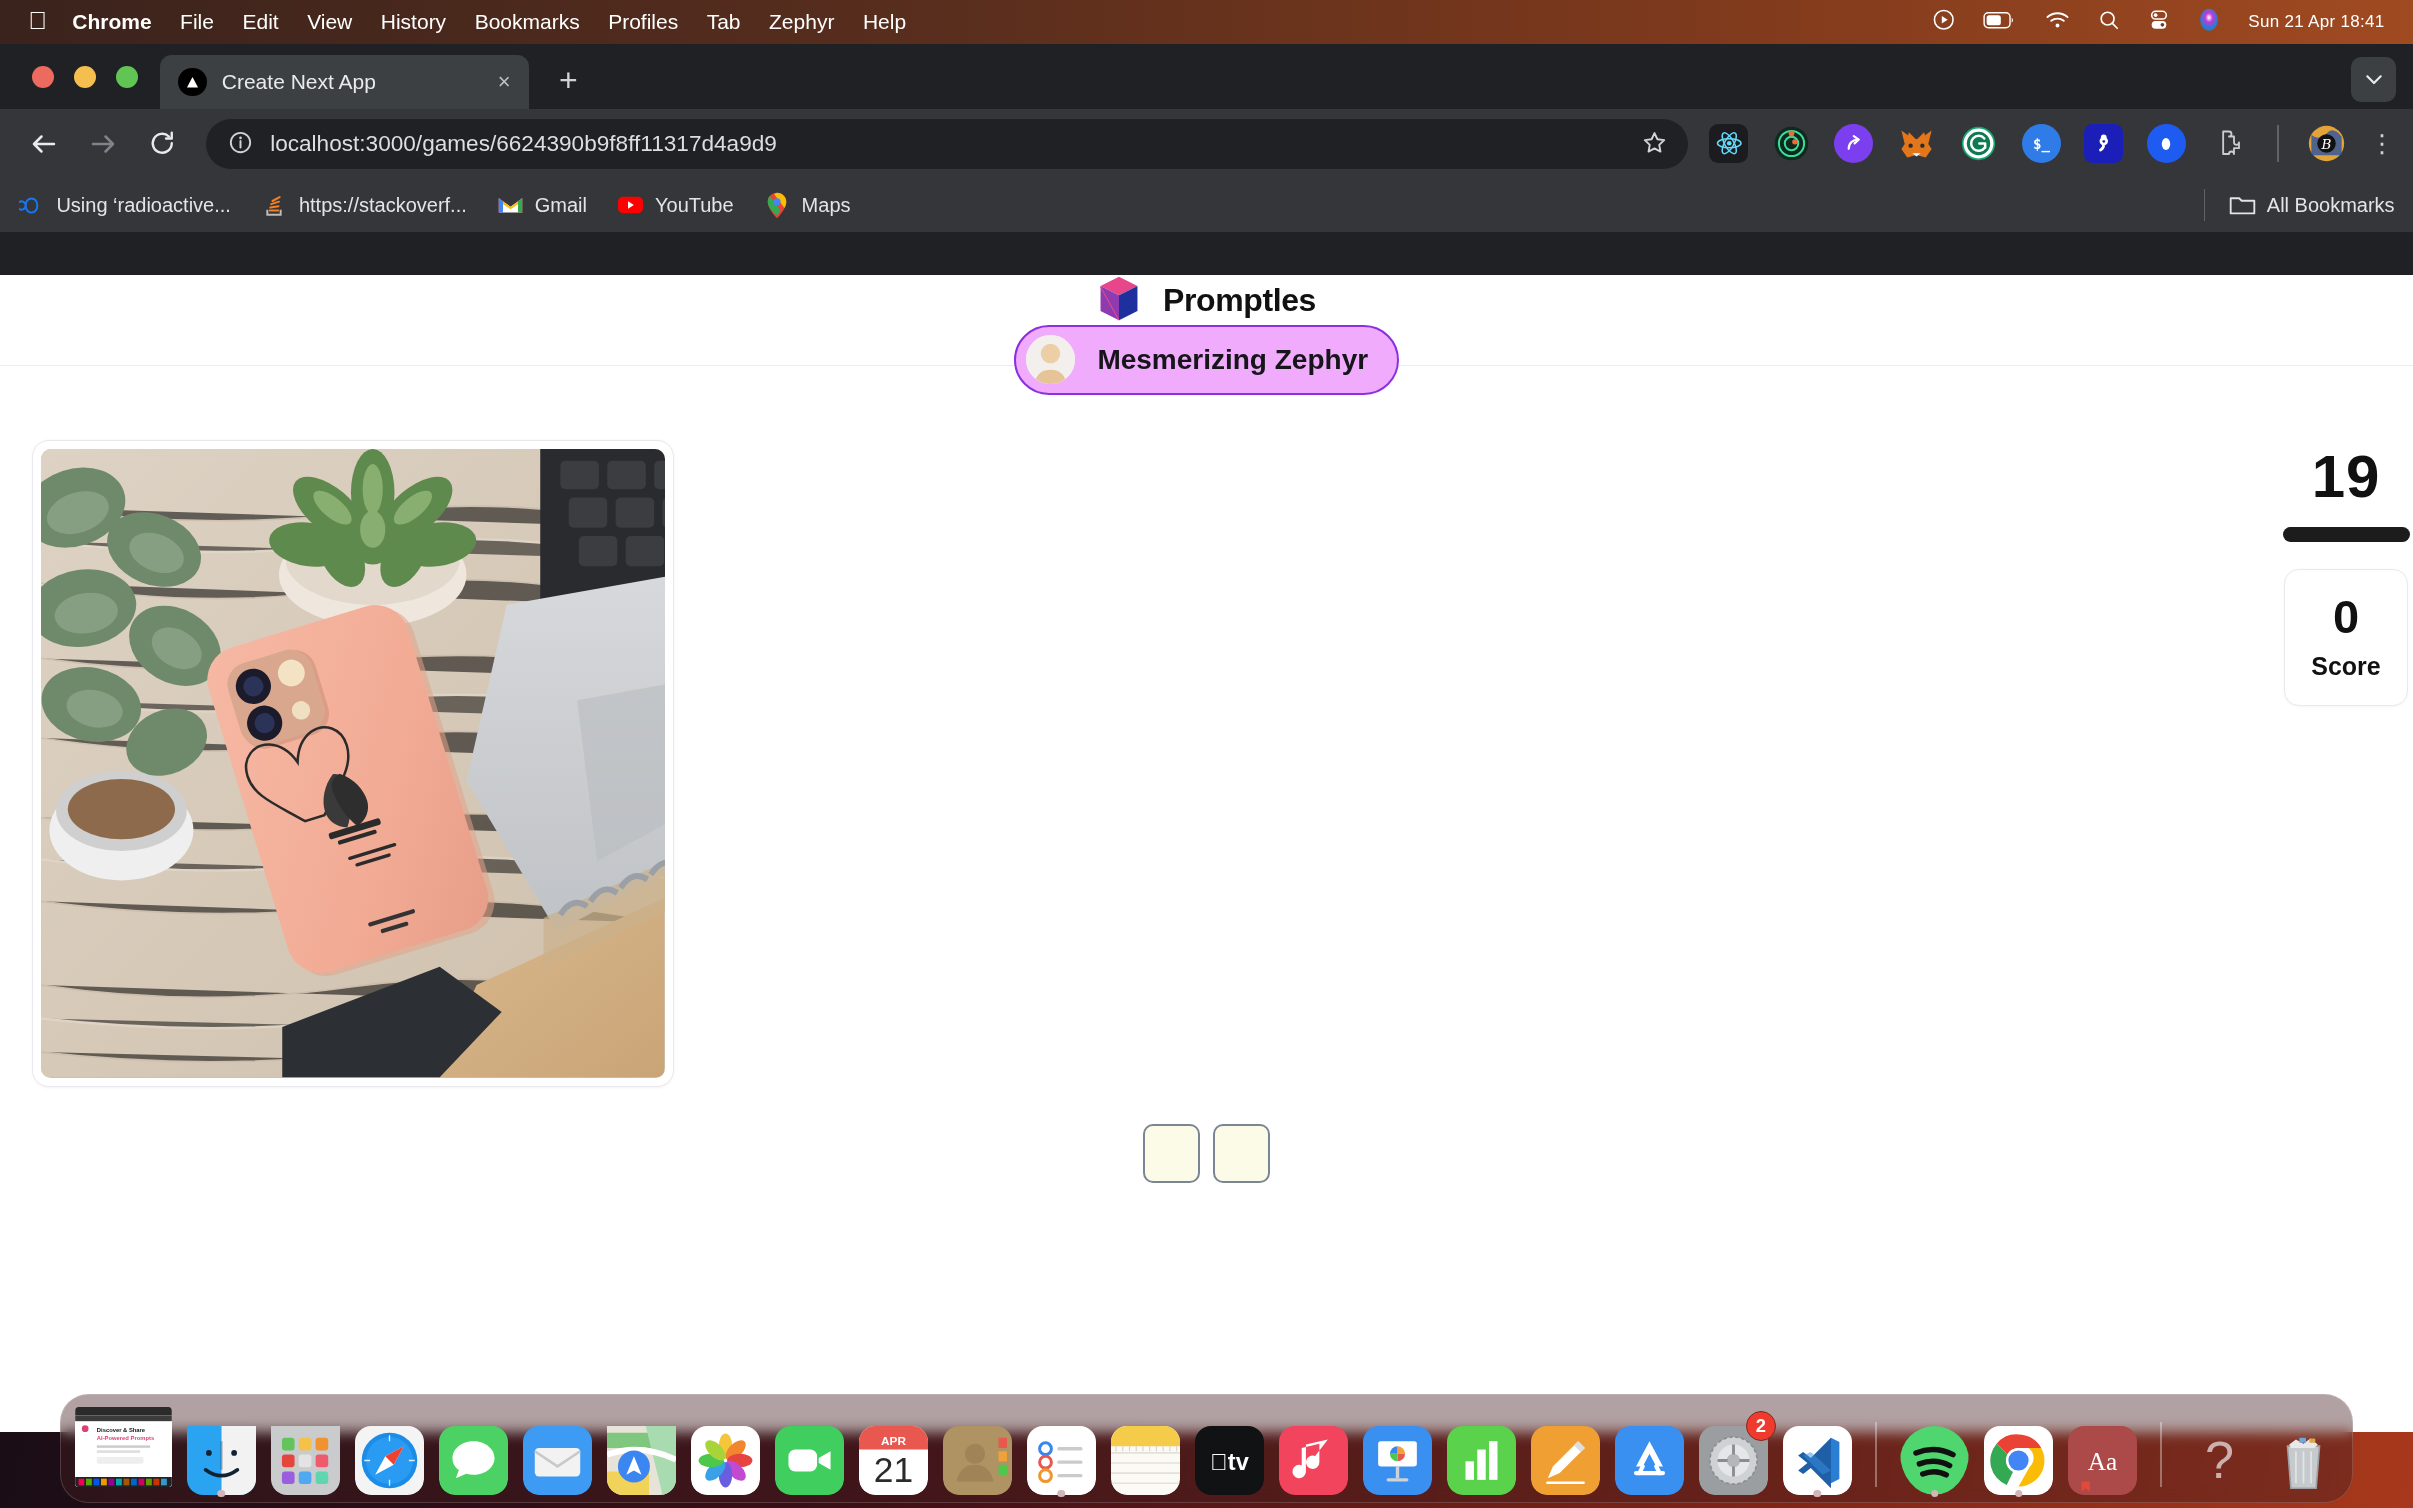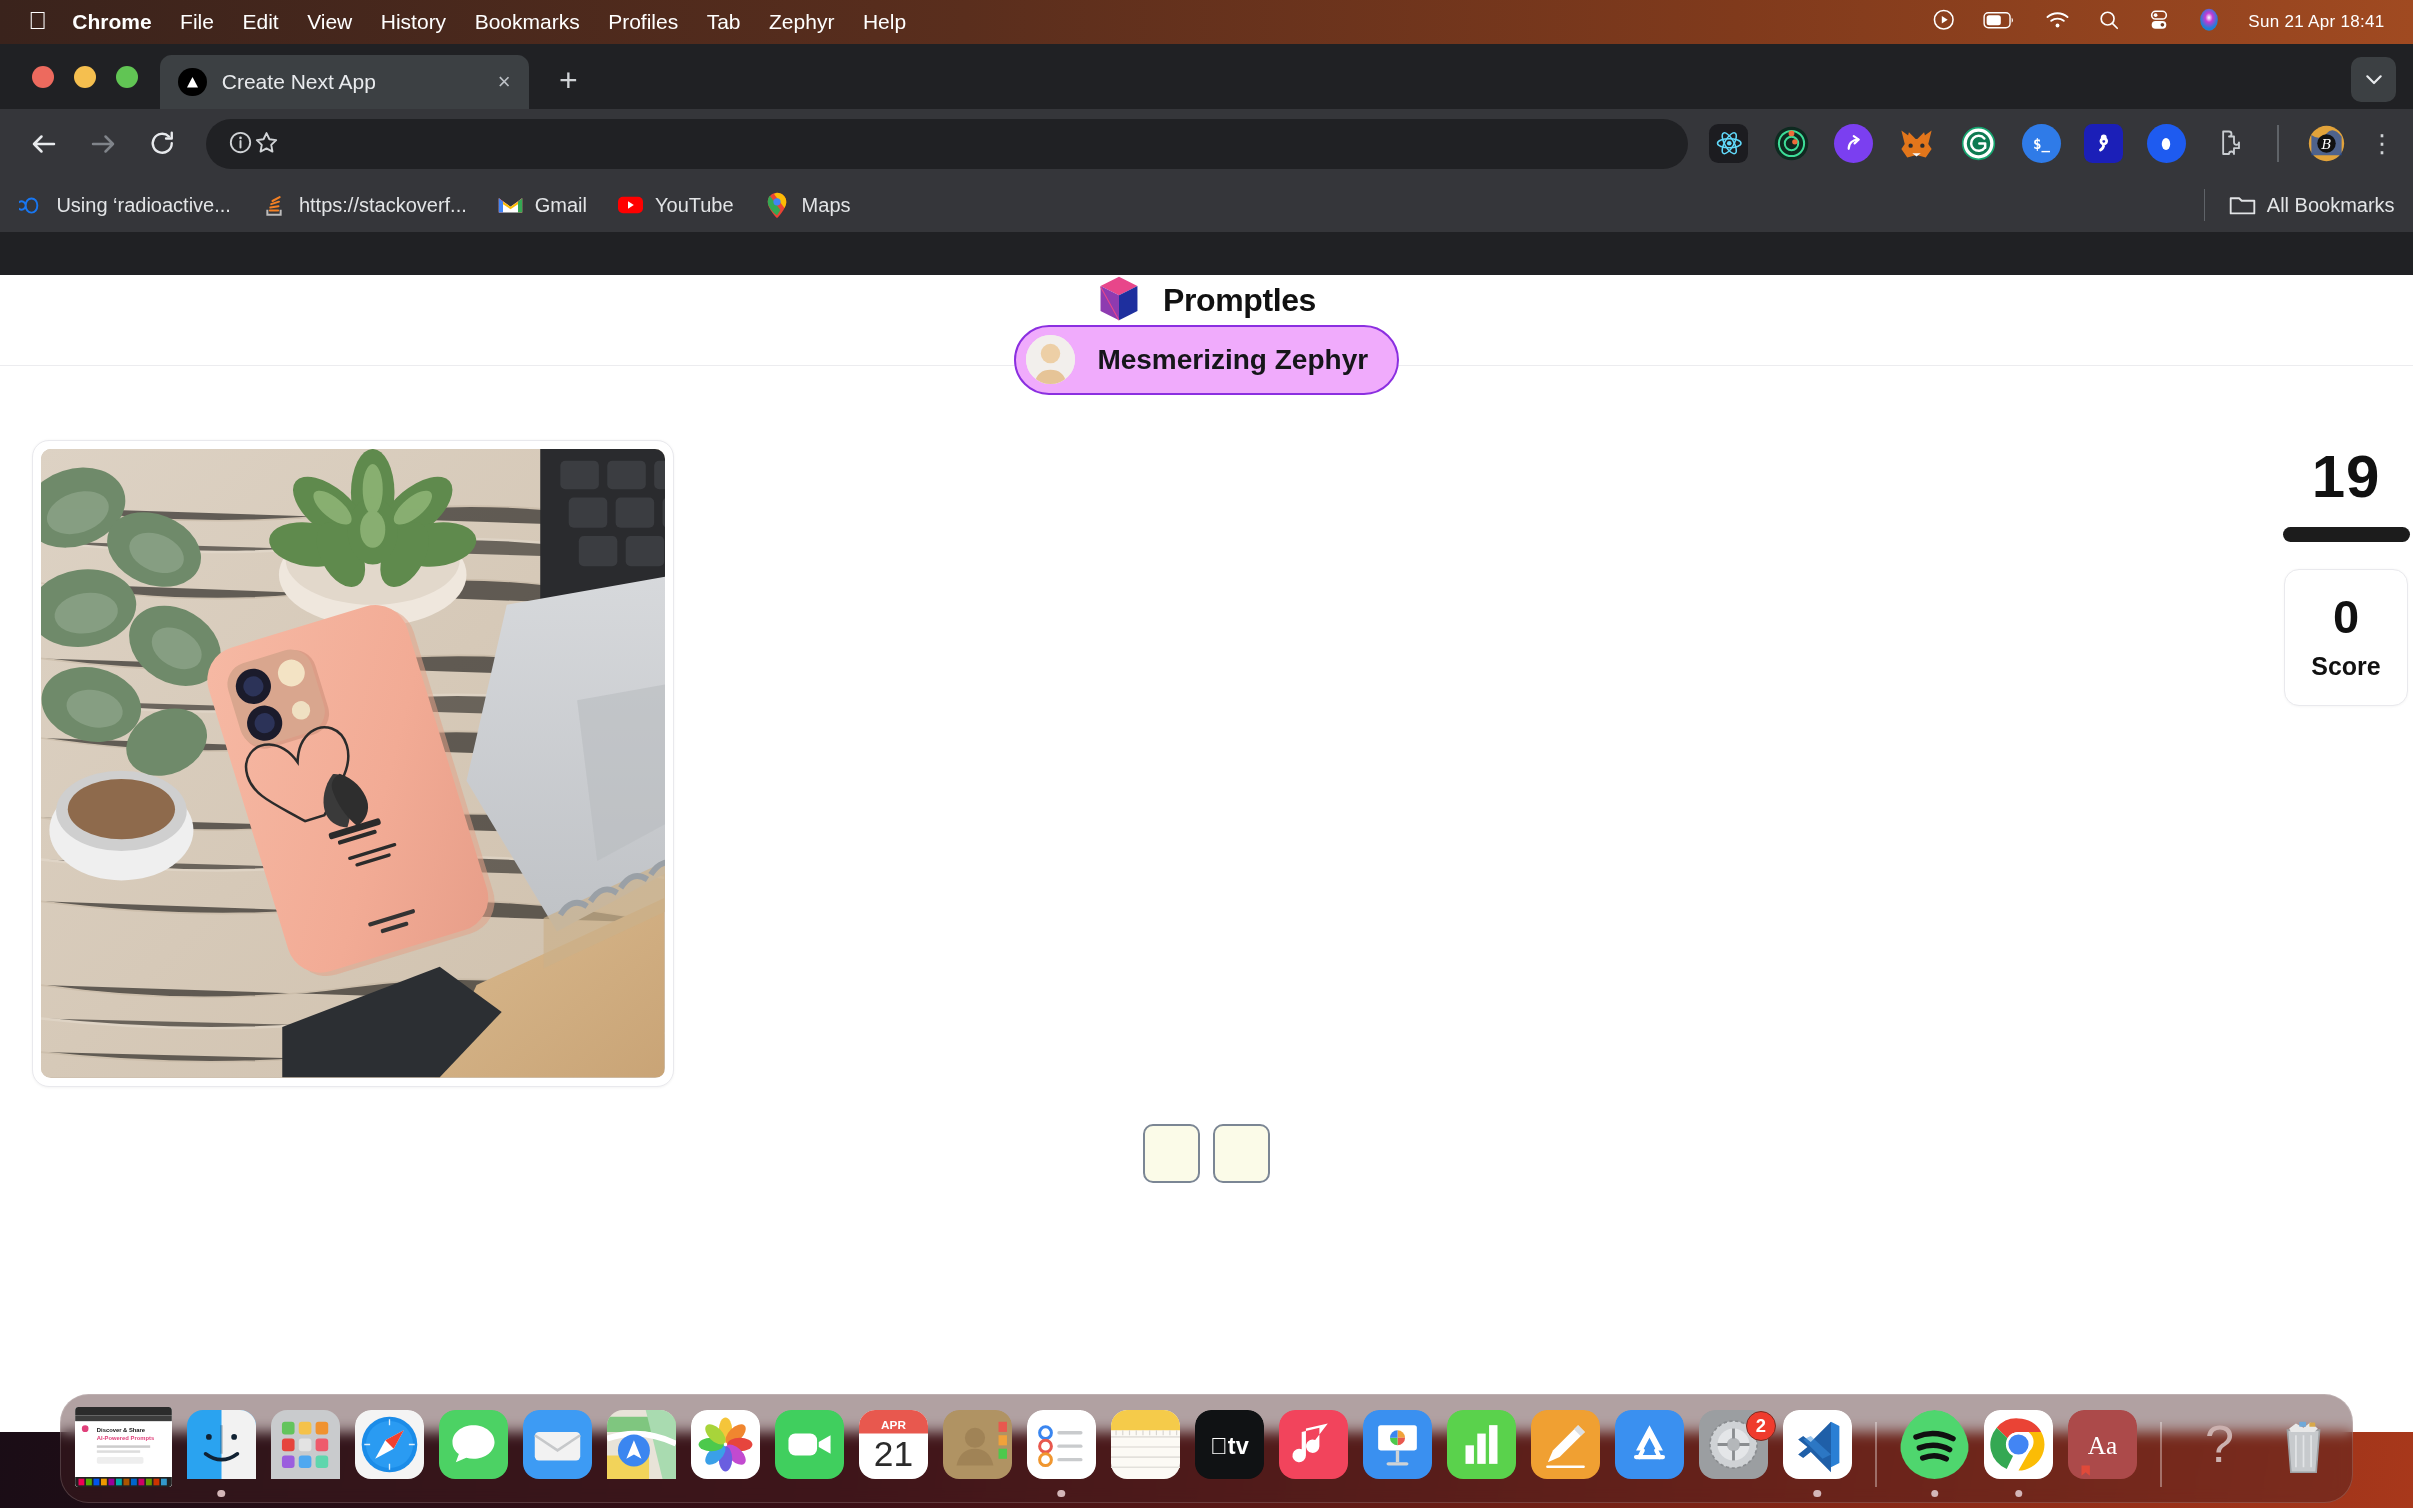--- a/index.html
+++ b/index.html
@@ -140,21 +140,21 @@
     background: linear-gradient(100deg, #1a0d16 0%, #3a0f16 35%, #7e2416 72%, #a8381b 100%); z-index: 10; }
   .dock-wrap { position: absolute; bottom: 5px; left: 0; width: 2413px; display: flex; justify-content: center; z-index: 40; }
   .dock {
     display: flex; align-items: flex-end; gap: 15px; padding: 11.7px 13.4px 15px;
     background: rgba(70,30,34,.42); border: 0.8px solid rgba(255,255,255,.16);
     border-radius: 28.5px; backdrop-filter: blur(6.7px);
   }
   .dock-item { width: 69px; height: 69px; border-radius: 16px; position: relative;
     display: flex; align-items: center; justify-content: center; overflow: visible; }
   .dock-item .sq { width: 69px; height: 85px; border-radius: 16px; overflow: hidden;
-    display: flex; align-items: flex-start; justify-content: center; position: relative; }
+    display: flex; align-items: flex-end; justify-content: center; position: relative; }
   .dock-dot { position: absolute; bottom: -10px; left: 50%; transform: translateX(-50%);
     width: 7.5px; height: 7.5px; border-radius: 50%; background: #d3b6b8; }
   .dock-sep { width: 1.7px; height: 65px; background: rgba(255,255,255,.34); margin: 0 8.4px; }
   .dock-badge {
     position: absolute; top: -6.7px; right: -8.4px; min-width: 30px; height: 30px; padding: 0 7.5px;
     background: #ef3b2d; color: #fff; border-radius: 15px; font-size: 18.4px; font-weight: 600;
     display: flex; align-items: center; justify-content: center; border: 1.7px solid #7b2a20;
   }
   .dock-thumb {
     width: 97px; height: 80px; border-radius: 3.4px; background: #fff; overflow: hidden;
@@ -272,20 +272,21 @@
     </span>
 
     <div class="omnibox">
       <span>
         <svg width="25" height="25" viewBox="0 0 24 24">
             <circle cx="12" cy="12" r="9.3" fill="none" stroke="#cfd2d5" stroke-width="1.8"></circle>
             <circle cx="12" cy="7.6" r="1.25" fill="#cfd2d5"></circle>
             <path d="M12 10.6v6.2" stroke="#cfd2d5" stroke-width="1.9" stroke-linecap="round"></path>
           </svg>
       </span>
+      <span class="omni-url" title="Search Google or type a URL">localhost:3000/games/6624390b9f8ff11317d4a9d9</span>
       <span>
         <svg width="27" height="27" viewBox="0 0 24 24">
             <path d="M12 3.6l2.6 5.5 6 .8-4.4 4.2 1.1 6-5.3-2.9-5.3 2.9 1.1-6L3.4 9.9l6-.8z" fill="none" stroke="#d2d5d8" stroke-width="1.7" stroke-linejoin="round"></path>
           </svg>
       </span>
     </div>
 
     <div class="ext-strip">
       <span class="ext" style="background:#1c1c20">
         <svg width="28.5" height="28.5" viewBox="0 0 34 34">

